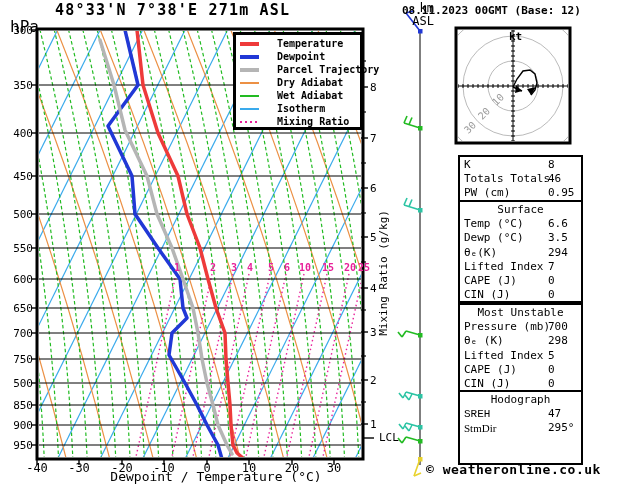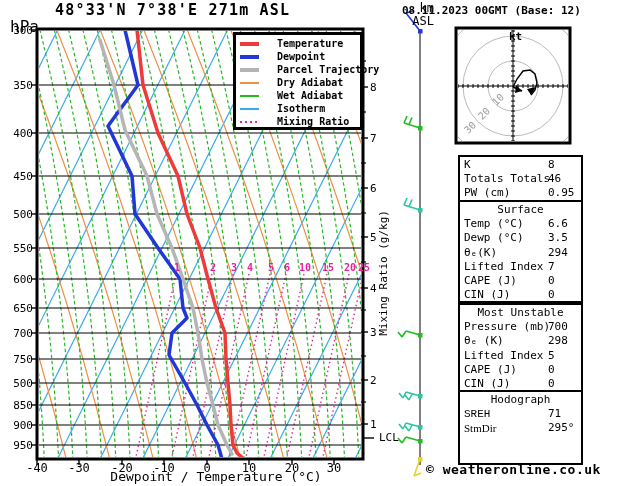--- a/index.html
+++ b/index.html
@@ -411,19 +411,19 @@
       <div class="databox" style="top:303px;height:89.19999999999999px;">
         <div class="thead">Most Unstable</div>
         <div class="trow"><div style="display:inline;">Pressure (mb)</div><div class="val">700</div></div>
         <div class="trow"><div style="display:inline;">θₑ (K)</div><div class="val">298</div></div>
         <div class="trow"><div style="display:inline;">Lifted Index</div><div class="val">5</div></div>
         <div class="trow"><div style="display:inline;">CAPE (J)</div><div class="val">0</div></div>
         <div class="trow"><div style="display:inline;">CIN (J)</div><div class="val">0</div></div>
       </div>
       <div class="databox" style="top:390px;height:75px;">
         <div class="thead">Hodograph</div>
-        <div class="trow"><div style="display:inline;font-family:Liberation Mono, monospace;">SREH</div><div class="val">71</div></div>
+        <div class="trow"><div style="display:inline;font-family:Liberation Mono, monospace;">SREH</div><div class="val">47</div></div>
         <div class="trow"><div style="display:inline;font-family:Liberation Serif, serif;">StmDir</div><div class="val">295°</div></div>
       </div>
     </div>
 
   <div class="lbl" id="copyright">© weatheronline.co.uk</div>
 </div>
 
 </body></html>

